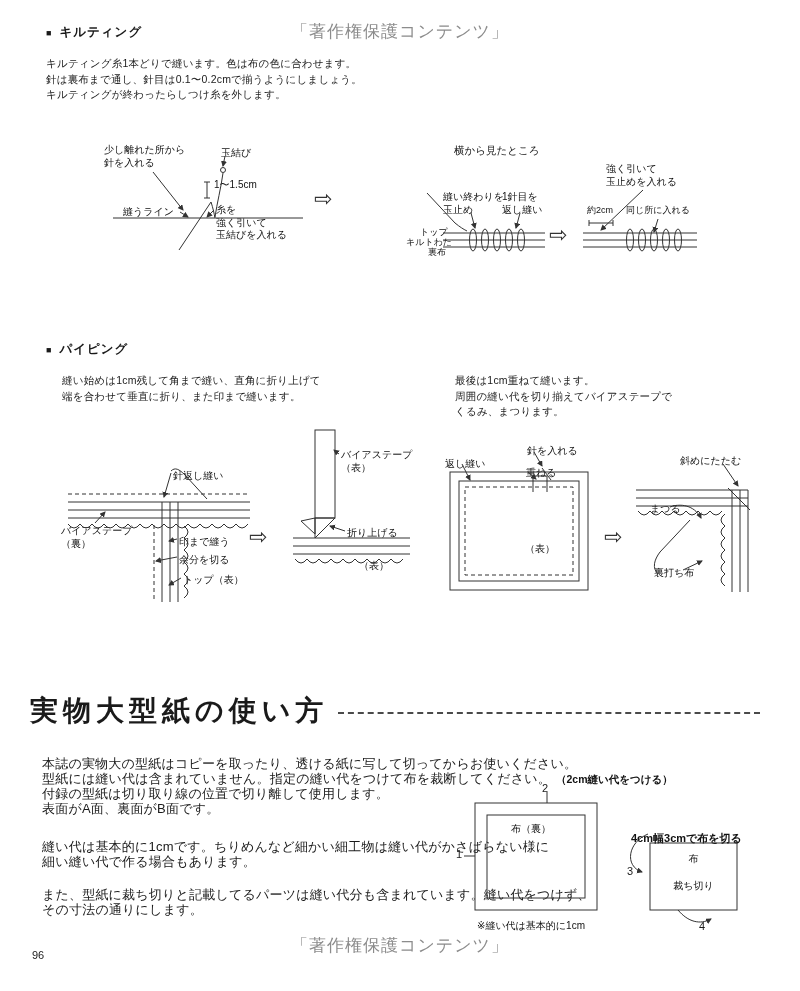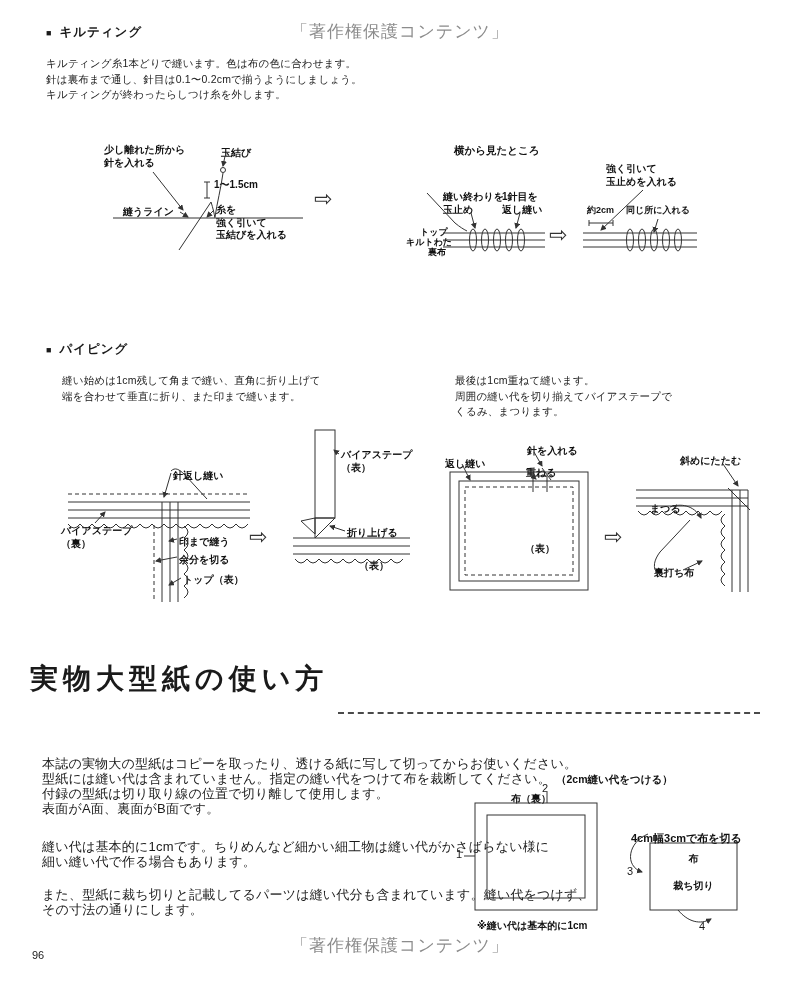--- a/index.html
+++ b/index.html
@@ -5,21 +5,21 @@
   * { margin:0; padding:0; box-sizing:border-box; }
   html,body { background:#ffffff; }
   .page {
     position:relative; width:800px; height:991px; background:#fff;
     font-family:"Liberation Sans","DejaVu Sans",sans-serif; color:#1a1a1a;
     overflow:hidden;
   }
   .abs { position:absolute; }
   .pre { white-space:pre-line; }
   .wm { color:#8c8c8c; font-size:17px; letter-spacing:1px; text-align:center; width:800px; }
-  .lbl { font-size:10px; line-height:12.5px; color:#111;font-weight:bold; }
+  .lbl { font-size:10px; line-height:12.5px; color:#111; }
   .sm  { font-size:9px; line-height:11px; }
   .body-text { font-size:10.5px; line-height:15.5px; letter-spacing:0.2px; }
   .para { font-size:13px; line-height:15px; letter-spacing:0.2px; }
   .sec-head { display:flex; align-items:center; gap:7px; font-size:12.5px; font-weight:bold; letter-spacing:1px; }
   .sec-head .bullet { font-size:9px; }
   .h1 { font-size:28px; font-weight:bold; letter-spacing:5px; }
   .dash-rule { border-top:2px dashed #4a4a4a; height:0; }
   .arrow { font-size:22px; color:#333; line-height:22px; }
   .num { font-size:11px; }
   .bold { font-weight:bold;margin-top:12px; }
@@ -211,36 +211,36 @@
     <path d="M10,71 q6,8 12,0 q6,8 12,0 q6,8 12,0 q6,8 12,0 q6,8 12,0 q6,8 12,0 q6,8 12,0"></path>
     <path d="M97,74 q-8,6 0,12 q-8,6 0,12 q-8,6 0,12 q-8,6 0,12 q-8,6 0,12 q-8,6 0,12"></path>
     <line x1="100" y1="48" x2="122" y2="70"></line>
     <line x1="32" y1="112" x2="62" y2="80" stroke="#666" stroke-width="2"></line>
     <path d="M32,112 C26,120 24,128 30,134"></path>
     <path d="M42,67 C56,62 68,68 73,78" marker-end="url(#ah)"></path>
     <line x1="95" y1="24" x2="110" y2="46" marker-end="url(#ah)"></line>
     <line x1="55" y1="130" x2="74" y2="121" marker-end="url(#ah)"></line>
   </svg>
 
-  <div class="abs h1" style="left:30px;top:660px">実物大型紙の使い方</div>
+  <div class="abs h1" style="left:30px;top:692px">実物大型紙の使い方</div>
   <div class="abs dash-rule" style="left:338px;top:712px;width:422px"></div>
 
   <div class="abs para pre" style="left:42px;top:756px">本誌の実物大の型紙はコピーを取ったり、透ける紙に写して切ってからお使いください。
 型紙には縫い代は含まれていません。指定の縫い代をつけて布を裁断してください。
 付録の型紙は切り取り線の位置で切り離して使用します。
 表面がA面、裏面がB面です。</div>
   <div class="abs para pre" style="left:42px;top:839px">縫い代は基本的に1cmです。ちりめんなど細かい細工物は縫い代がかさばらない様に
 細い縫い代で作る場合もあります。</div>
   <div class="abs para pre" style="left:42px;top:887px">また、型紙に裁ち切りと記載してるパーツは縫い代分も含まれています。縫い代をつけず、
 その寸法の通りにします。</div>
 
   <div class="abs lbl bold" style="left:556px;top:761px;font-size:10.5px">（2cm縫い代をつける）</div>
   <div class="abs num" style="left:542px;top:782px">2</div>
   <div class="abs num" style="left:456px;top:848px">1</div>
-  <div class="abs lbl ctr" style="left:475px;top:793px;width:112px">布（裏）</div>
+  <div class="abs lbl ctr" style="left:475px;top:823px;width:112px">布（裏）</div>
   <div class="abs lbl" style="left:477px;top:920px">※縫い代は基本的に1cm</div>
 
   <svg class="fig" style="left:450px;top:780px" width="170" height="150">
     <rect x="25" y="23" width="122" height="107" stroke-width="1.3"></rect>
     <rect x="37" y="35" width="98" height="83"></rect>
     <line x1="97" y1="12" x2="97" y2="23"></line>
     <line x1="14" y1="76" x2="25" y2="76"></line>
   </svg>
 
   <div class="abs lbl bold" style="left:631px;top:820px;font-size:11px">4cm幅3cmで布を切る</div>

